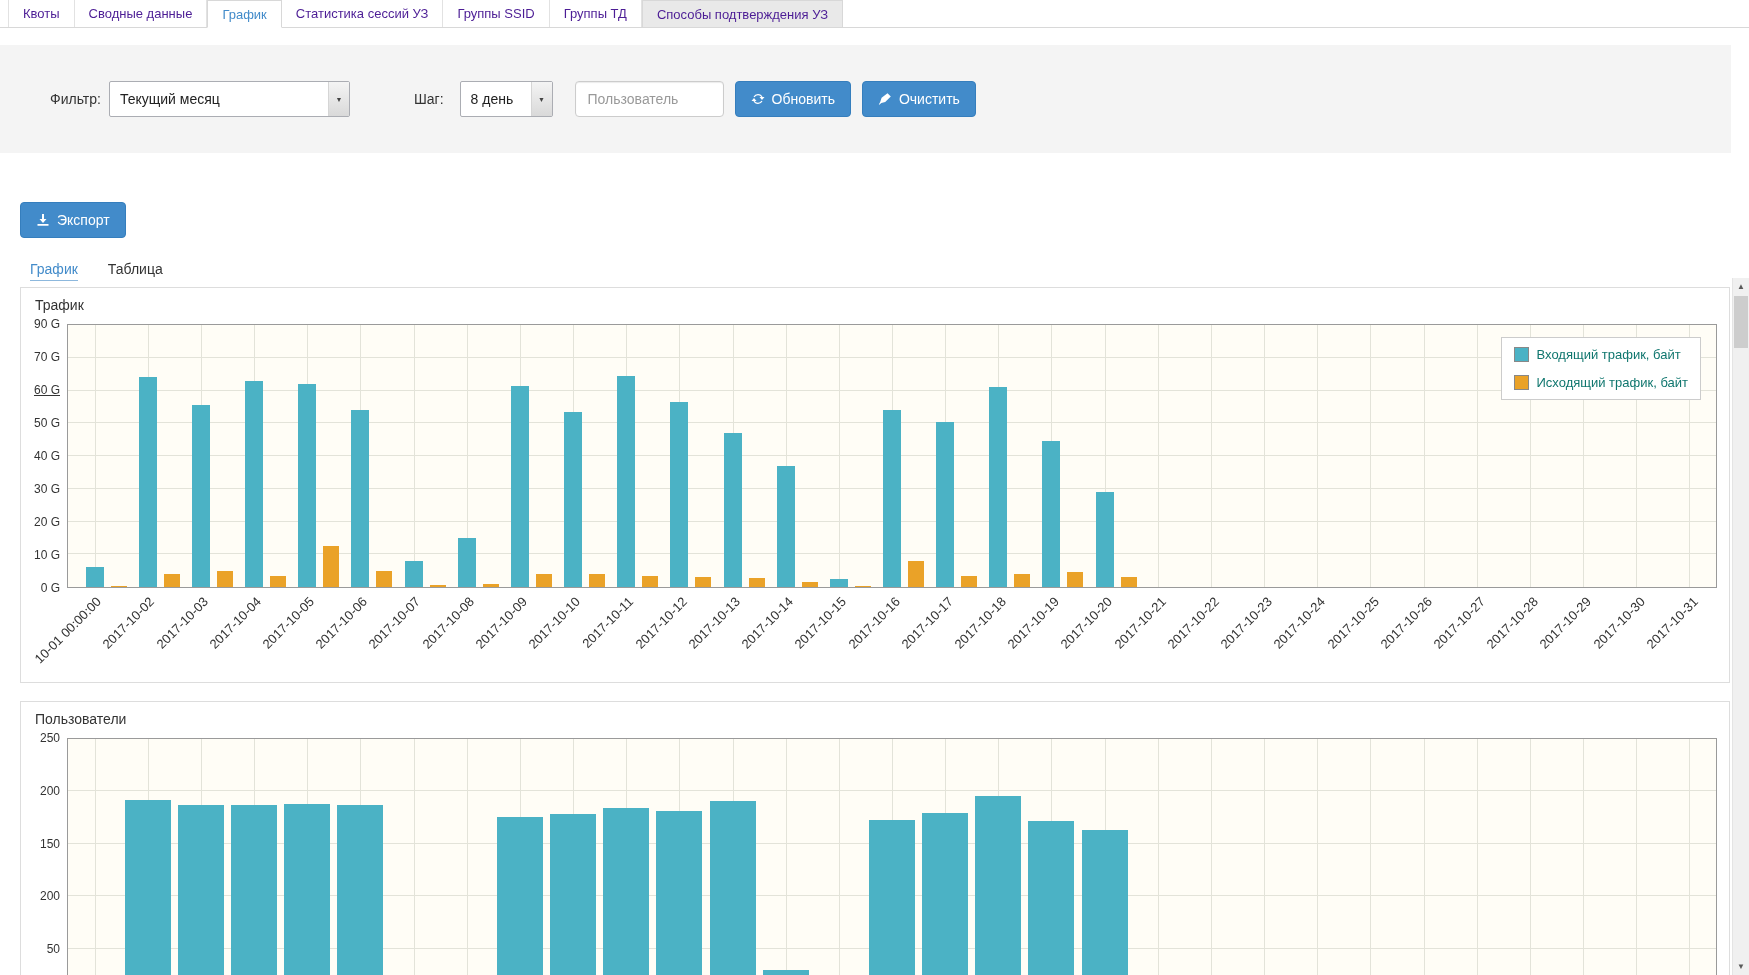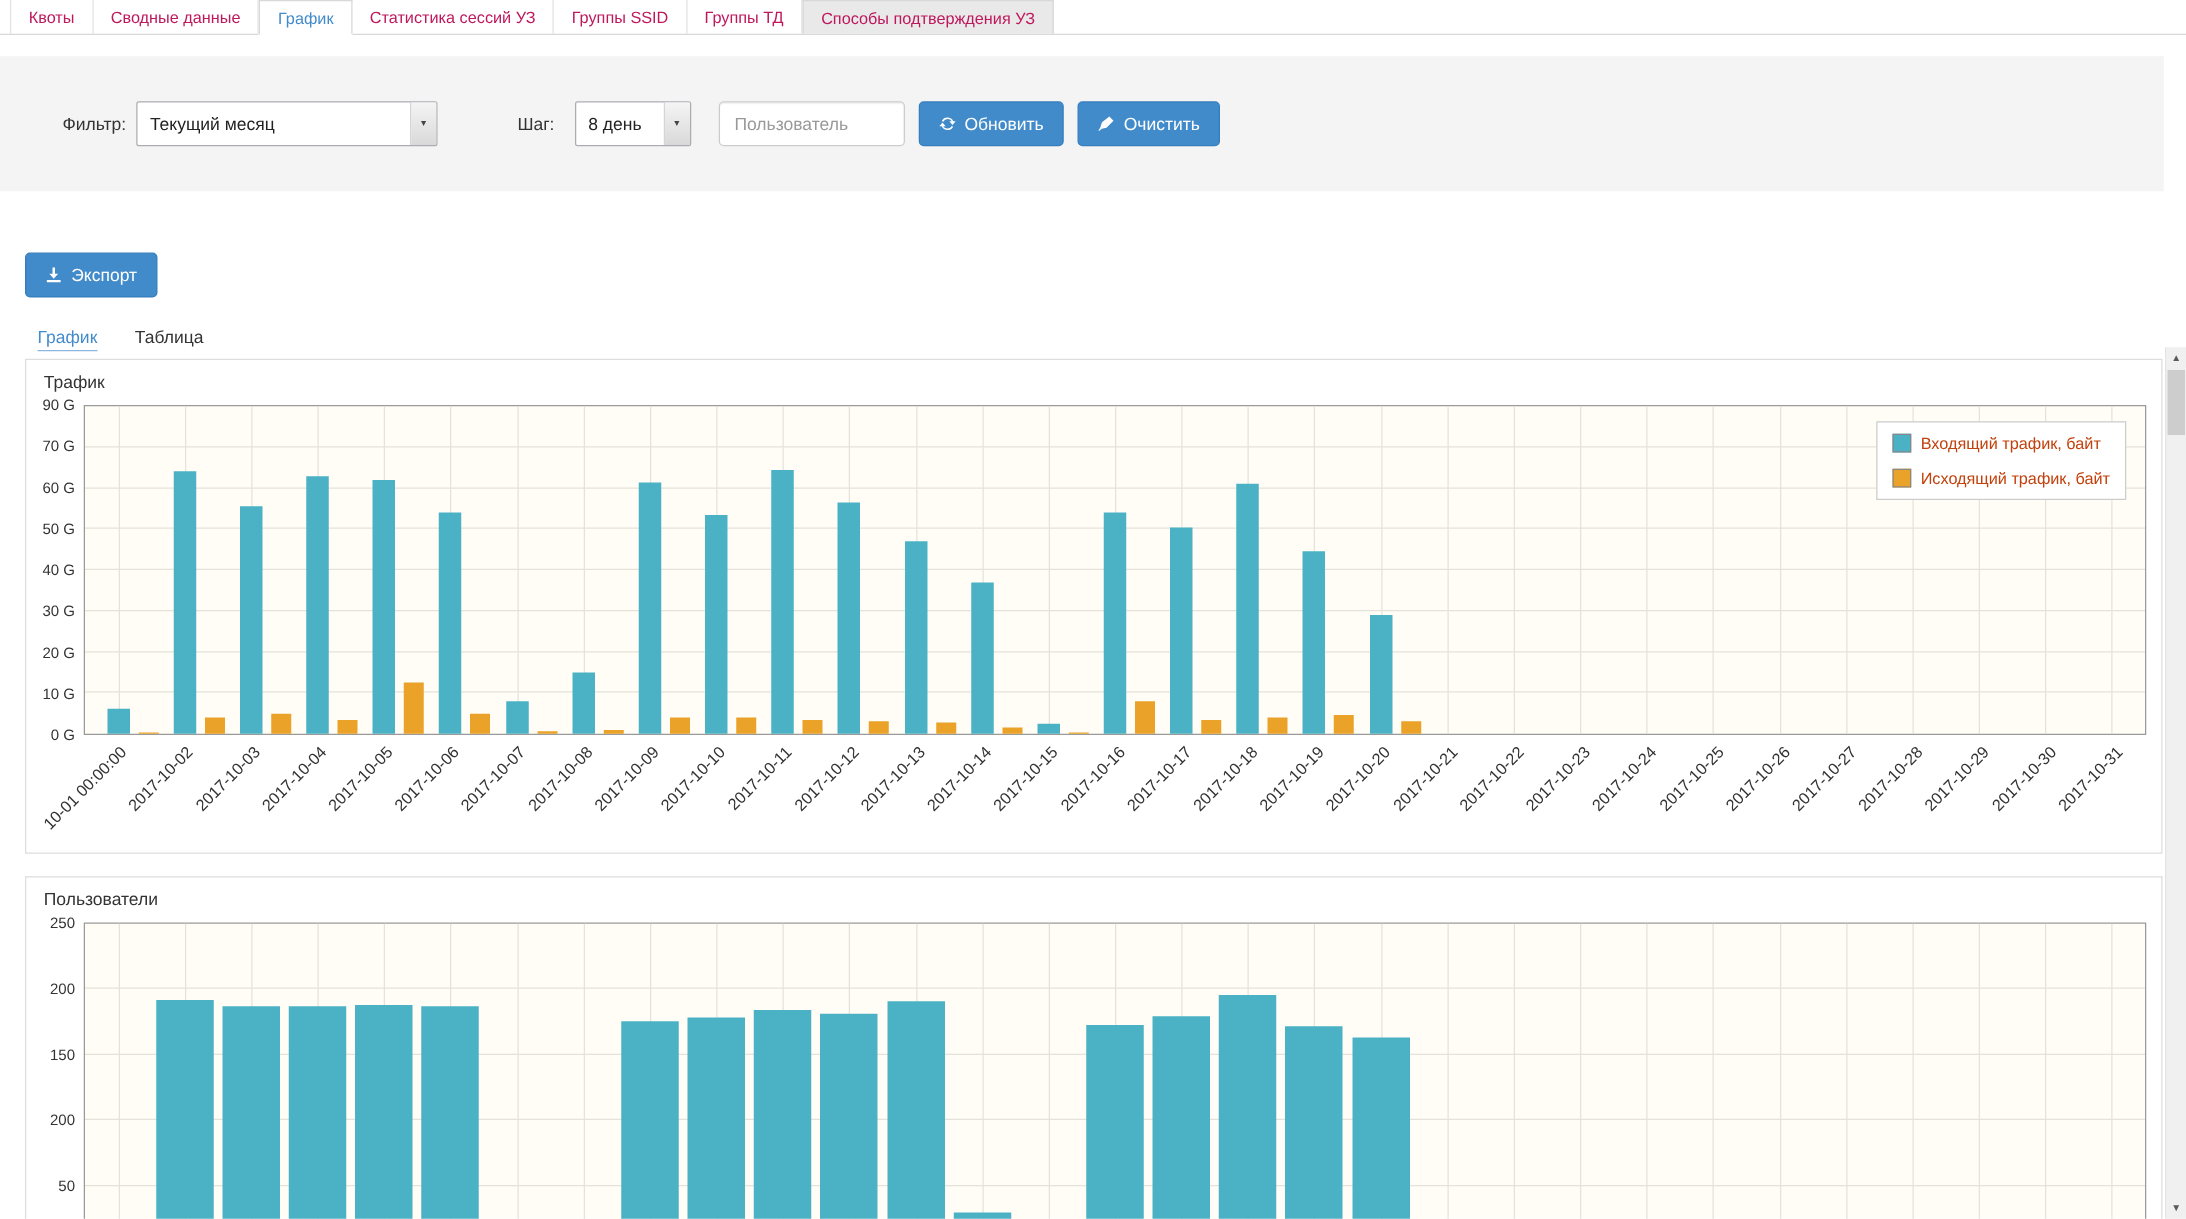--- a/index.html
+++ b/index.html
@@ -1,21 +1,21 @@
 <!DOCTYPE html>
 <html><head>
 <meta charset="utf-8">
 <style>
   * { margin:0; padding:0; box-sizing:border-box; }
   html,body { width:1749px; height:975px; overflow:hidden; background:#fff;
     font-family:"Liberation Sans", sans-serif; color:#333; position:relative; }
 
   
   .tabbar { display:flex; align-items:stretch; border-bottom:1px solid #d8d8d8; padding-left:8px; height:28px; }
-  .tab { font-size:13px; color:#be185d; padding:6px 14px 0; border-right:1px solid #e2e2e2; white-space:nowrap; cursor:pointer; }
+  .tab { font-size:13px; color:#4c1d95; padding:6px 14px 0; border-right:1px solid #e2e2e2; white-space:nowrap; cursor:pointer; }
   .tab:first-child { border-left:1px solid #e2e2e2; }
   .tab.active { color:#428bca; background:#fff; border:1px solid #d8d8d8; border-bottom:1px solid #fff; margin-bottom:-1px; }
   .tab.shaded { background:#e9e9e9; border:1px solid #d8d8d8; border-bottom:none; }
 
   
   .filter-panel { margin-top:17px; margin-right:18px; background:#f4f4f4; height:108px;
     display:flex; align-items:center; padding-left:50px; }
   .flabel { font-size:14px; margin-right:8px; white-space:nowrap; }
   .step-label { margin-left:64px; }
   .sel { display:flex; align-items:stretch; height:36px; border:1px solid #abadb3; background:#fff; cursor:pointer; border-radius:2px; }
@@ -56,21 +56,21 @@
   .plot { flex:1; position:relative; height:264px; background:#fffdf6; border:1px solid #9a9a9a; }
   .hgrid { position:absolute; left:0; right:0; height:1px; background:#e3e3d9; z-index:1; }
   .vgrid { position:absolute; top:0; bottom:0; width:1px; background:#e3e3d9; z-index:1; }
   .bar { position:absolute; bottom:0; min-height:1px; z-index:2; }
   .xlabels { position:relative; height:88px; margin-left:46px; }
   .xanchor { position:absolute; top:0; width:0; height:0; }
   .xlab { position:absolute; right:0; top:6px; font-size:13px; color:#333; white-space:nowrap;
     transform:rotate(-45deg); transform-origin:100% 0; }
   .legend { position:absolute; top:12px; right:15px; z-index:3; background:#fff; border:1px solid #ccc;
     padding:9px 12px; display:flex; flex-direction:column; gap:13px; }
-  .legend-item { display:flex; align-items:flex-start; gap:8px; font-size:13px; color:#c2410c; white-space:nowrap; }
+  .legend-item { display:flex; align-items:flex-start; gap:8px; font-size:13px; color:#0f766e; white-space:nowrap; }
   .swatch { width:15px; height:15px; border:1px solid #888; flex:none; }
 
   
   .scrollbar { position:absolute; top:278px; right:0; bottom:0; width:17px; background:#f0f0f0; border-left:1px solid #e4e4e4; }
   .sb-btn { position:absolute; left:0; right:0; height:17px; display:flex; align-items:center; justify-content:center;
     font-size:8px; color:#5a5a5a; cursor:pointer; background:#f0f0f0; }
   .sb-up { top:0; } .sb-down { bottom:0; }
   .sb-thumb { position:absolute; top:18px; left:1px; right:1px; height:52px; background:#cdcdcd; cursor:grab; }
 </style>
 </head>
@@ -136,21 +136,21 @@
   <div class="panel-header">Трафик</div>
   <div class="chart" id="chart-traffic">
     <div class="chart-inner">
       <div class="ylabels">
           <div class="ylab" style="bottom: calc(0% - 8px);">0 G</div>
           <div class="ylab" style="bottom: calc(12.5% - 8px);">10 G</div>
           <div class="ylab" style="bottom: calc(25% - 8px);">20 G</div>
           <div class="ylab" style="bottom: calc(37.5% - 8px);">30 G</div>
           <div class="ylab" style="bottom: calc(50% - 8px);">40 G</div>
           <div class="ylab" style="bottom: calc(62.5% - 8px);">50 G</div>
-          <div class="ylab" style="bottom: calc(75% - 8px);">60 G</div>
+          <div class="ylab" style="bottom: calc(75% - 8px); text-decoration: underline;">60 G</div>
           <div class="ylab" style="bottom: calc(87.5% - 8px);">70 G</div>
           <div class="ylab" style="bottom: calc(100% - 8px);">90 G</div>
         </div>
       <div class="plot">
         <div class="legend">
           <div class="legend-item">
             <span class="swatch" style="background: rgb(75, 178, 197);"></span>
             <span>Входящий трафик, байт</span>
           </div>
           <div class="legend-item">

